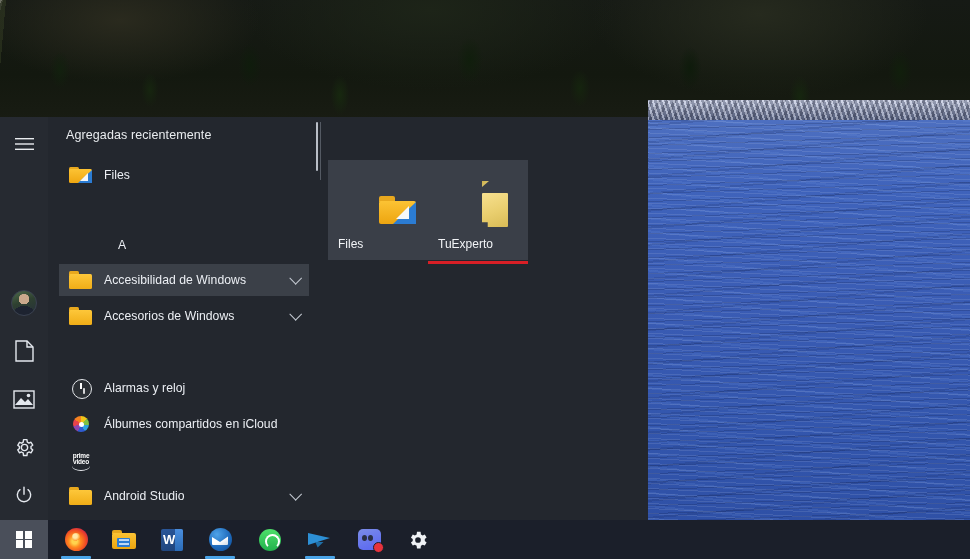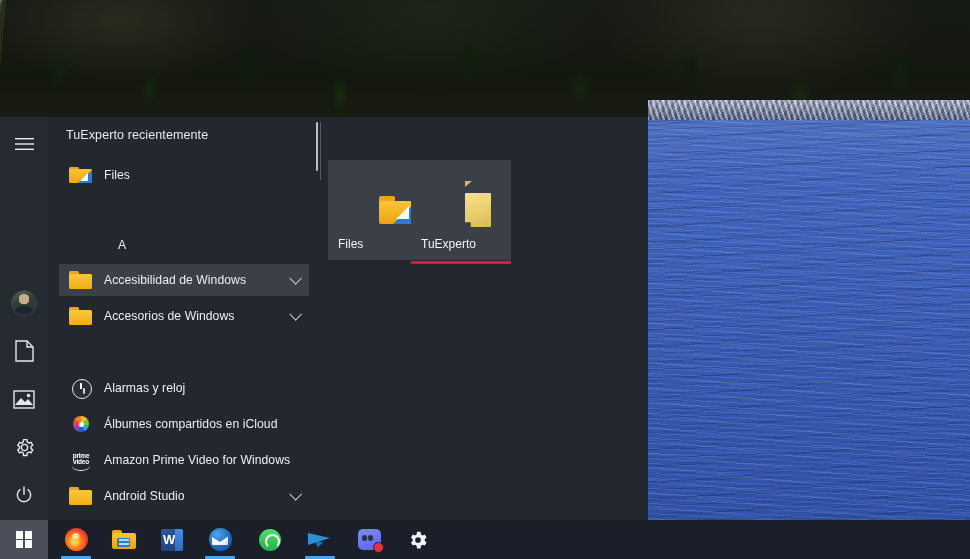--- a/index.html
+++ b/index.html
@@ -380,21 +380,21 @@
           <svg width="20" height="20" viewBox="0 0 24 24">
             <path fill="none" stroke="#e4e8ee" stroke-width="1.7" stroke-linecap="round" d="M7.2 5.6a8 8 0 109.6 0"></path>
             <path stroke="#e4e8ee" stroke-width="1.7" stroke-linecap="round" d="M12 2.5 V11"></path>
           </svg>
         </span>
       </div>
     </div>
 
     <div id="applist">
 
-      <div id="recent-header">TuExperto recientemente</div>
+      <div id="recent-header">Agregadas recientemente</div>
 
       <div class="app-row" style="top:42px">
         <span class="app-ico">
           <span class="ic-files"><span class="tab"></span><span class="body"></span><span class="blue"></span><span class="white"></span></span>
         </span>
         <span class="app-label">Files</span>
       </div>
 
 
       <div class="alpha-head" style="top:121px">A</div>
@@ -431,21 +431,20 @@
       </div>
 
       <div class="app-row" style="top:327px">
         <span class="app-ico">
           <span class="ic-prime">
             <span class="pv1">prime</span>
             <span class="pv2">video</span>
             <span class="smile"></span>
           </span>
         </span>
-        <span class="app-label">Amazon Prime Video for Windows</span>
       </div>
 
       <div class="app-row" style="top:363px">
         <span class="app-ico">
           <span class="ic-folder"><span class="tab"></span><span class="body"></span></span>
         </span>
         <span class="app-label">Android Studio</span>
         <span class="chev"></span>
       </div>
     </div>
@@ -455,21 +454,21 @@
     <div id="tiles">
       <div id="tile-divider"></div>
 
       <div class="tile" style="left:8px; top:43px">
         <span class="t-ico">
           <span class="big-files"><span class="tab"></span><span class="body"></span><span class="blue"></span><span class="white"></span></span>
         </span>
         <span class="t-label">Files</span>
       </div>
 
-      <div class="tile" style="left:91px; top:43px">
+      <div class="tile" style="left:108px; top:43px">
         <span class="t-ico">
           <span class="big-folder"><span class="sheet"></span><span class="fold"></span></span>
         </span>
         <span class="t-label">TuExperto</span>
         <span class="t-underline" style="background:#d81f26"></span>
       </div>
     </div>
   </div>
 
   <div id="taskbar">

